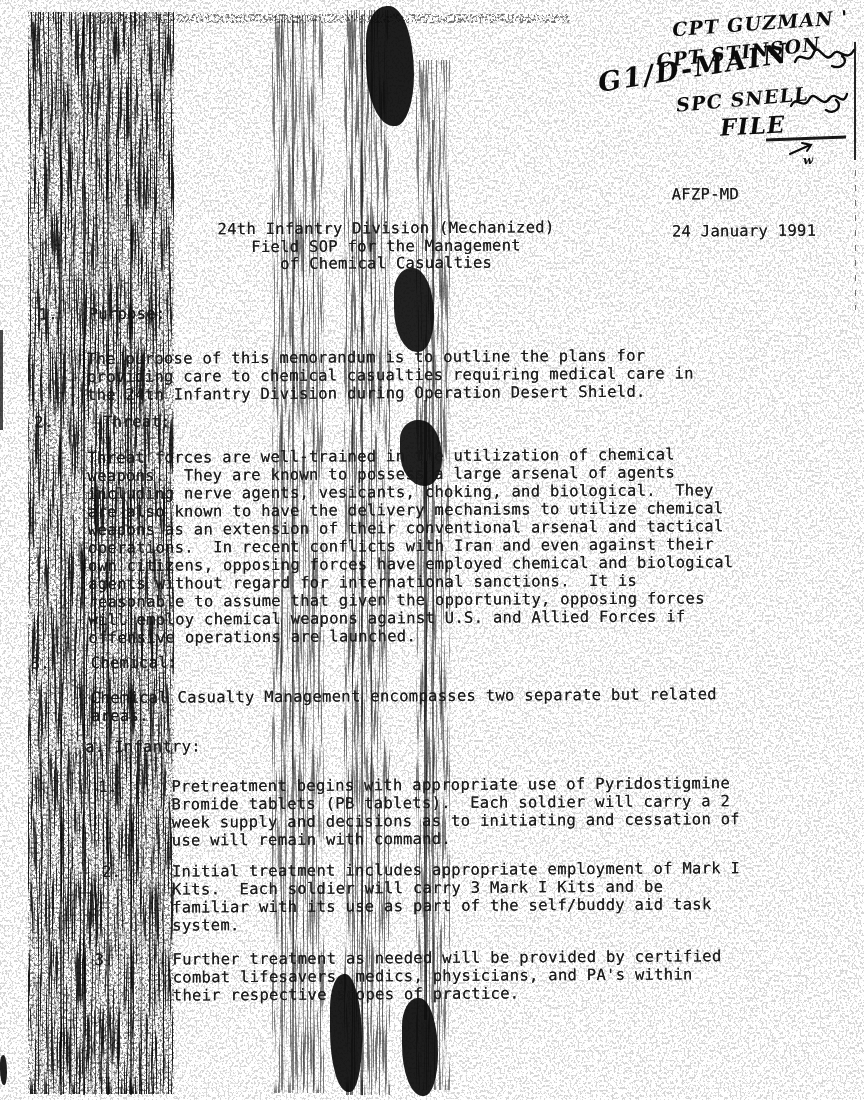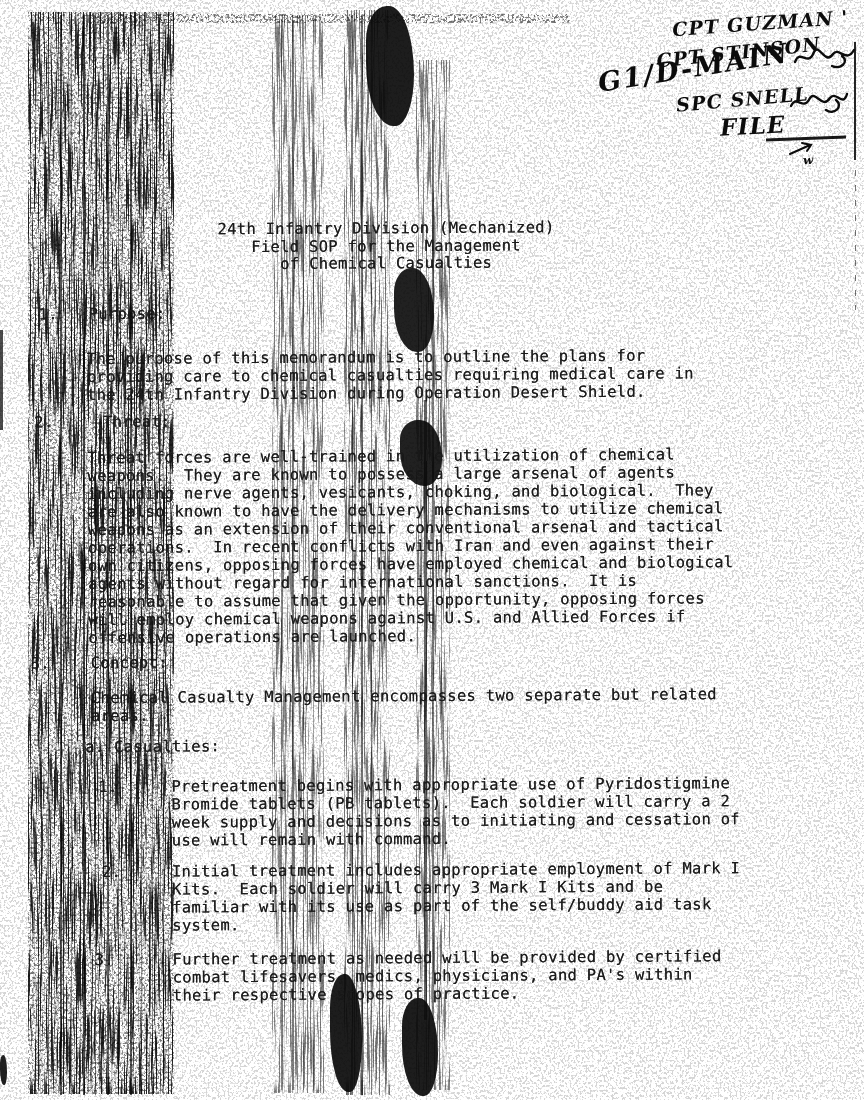--- a/index.html
+++ b/index.html
@@ -121,20 +121,24 @@
   </svg>
   <div class="hw" style="left:720px;top:112px;font-size:23px;transform:rotate(-3deg)">FILE</div>
   <div class="vline" style="left:766px;top:137px;width:80px;height:3px;opacity:.9;transform:rotate(-2deg)"></div>
   <svg style="position:absolute;left:788px;top:141px" width="28" height="18">
     <path d="M2,13 L22,4 M14,2 L23,4 L19,10" stroke="#0c0c0c" stroke-width="2" fill="none" stroke-linecap="round"></path>
   </svg>
   <div class="hw" style="left:803px;top:153px;font-size:12px;transform:rotate(-4deg)">w</div>
 
   <div class="scanrot">
 
+    <div class="t" style="left:616px;top:168px;line-height:18.5px">
+      <span>AFZP-MD</span><br>
+      <span>24 January 1991</span>
+    </div>
 
     <div class="title-block">
       <div class="t2">24th Infantry Division (Mechanized)</div>
       <div class="t2">Field SOP for the Management</div>
       <div class="t2">of Chemical Casualties</div>
     </div>
 
     <div class="t" style="left:40px;top:303px">1.</div>
     <div class="t" style="left:90px;top:303px">Purpose:</div>
     <div class="t" style="left:88px;top:348px">The purpose of this memorandum is to outline the plans for
@@ -149,26 +153,26 @@
 are also known to have the delivery mechanisms to utilize chemical
 weapons as an extension of their conventional arsenal and tactical
 operations.  In recent conflicts with Iran and even against their
 own citizens, opposing forces have employed chemical and biological
 agents without regard for international sanctions.  It is
 reasonable to assume that given the opportunity, opposing forces
 will employ chemical weapons against U.S. and Allied Forces if
 offensive operations are launched.</div>
 
     <div class="t" style="left:30px;top:652px">3.</div>
-    <div class="t" style="left:90px;top:652px">Concept:</div>
+    <div class="t" style="left:90px;top:652px">Chemical:</div>
     <div class="t" style="left:90px;top:687px">Chemical Casualty Management encompasses two separate but related
 areas.</div>
 
     <div class="t" style="left:84px;top:736px">a.</div>
-    <div class="t" style="left:113px;top:736px">Casualties:</div>
+    <div class="t" style="left:113px;top:736px">Infantry:</div>
 
     <div class="t" style="left:97px;top:776px">1.</div>
     <div class="t" style="left:170px;top:776px">Pretreatment begins with appropriate use of Pyridostigmine
 Bromide tablets (PB tablets).  Each soldier will carry a 2
 week supply and decisions as to initiating and cessation of
 use will remain with command.</div>
 
     <div class="t" style="left:100px;top:861px">2.</div>
     <div class="t" style="left:170px;top:861px">Initial treatment includes appropriate employment of Mark I
 Kits.  Each soldier will carry 3 Mark I Kits and be

